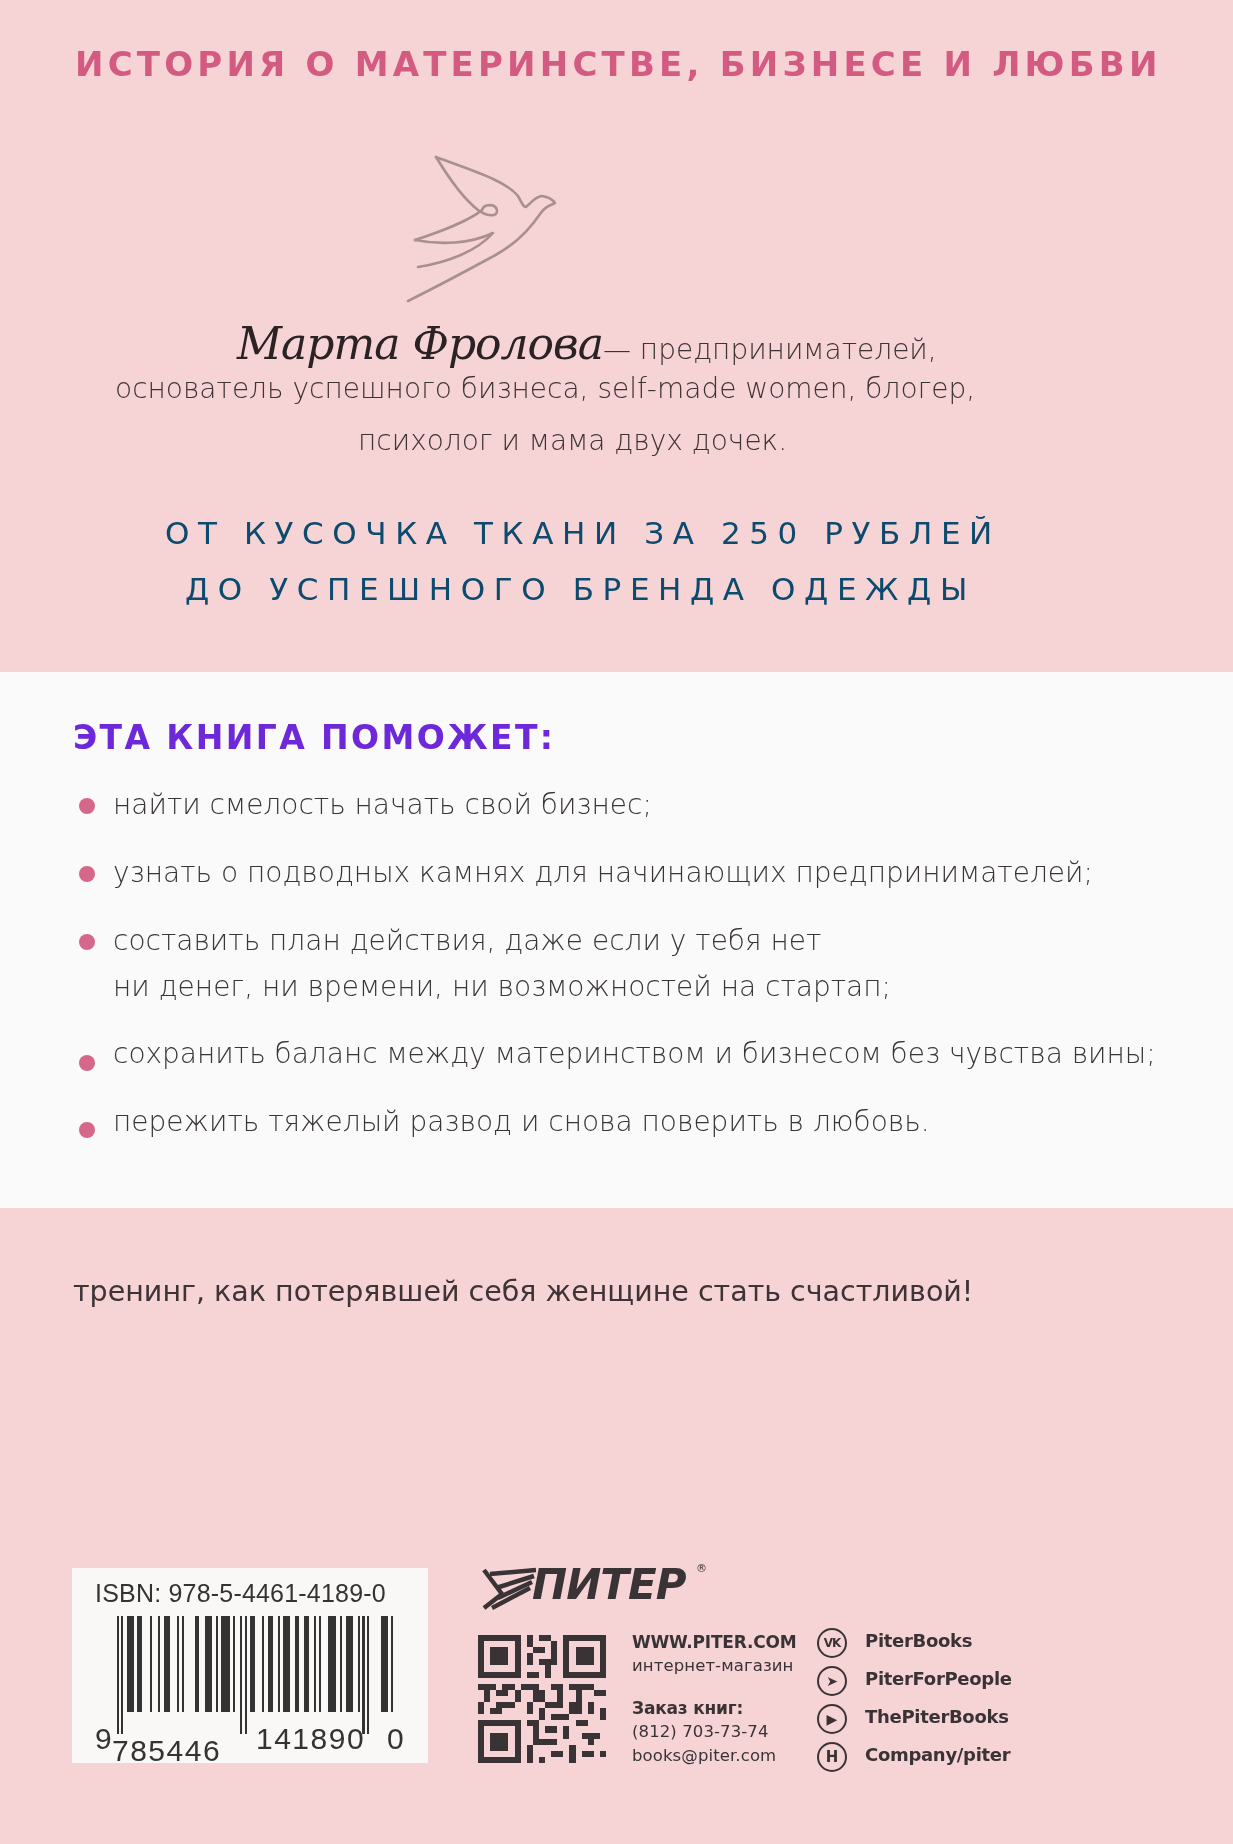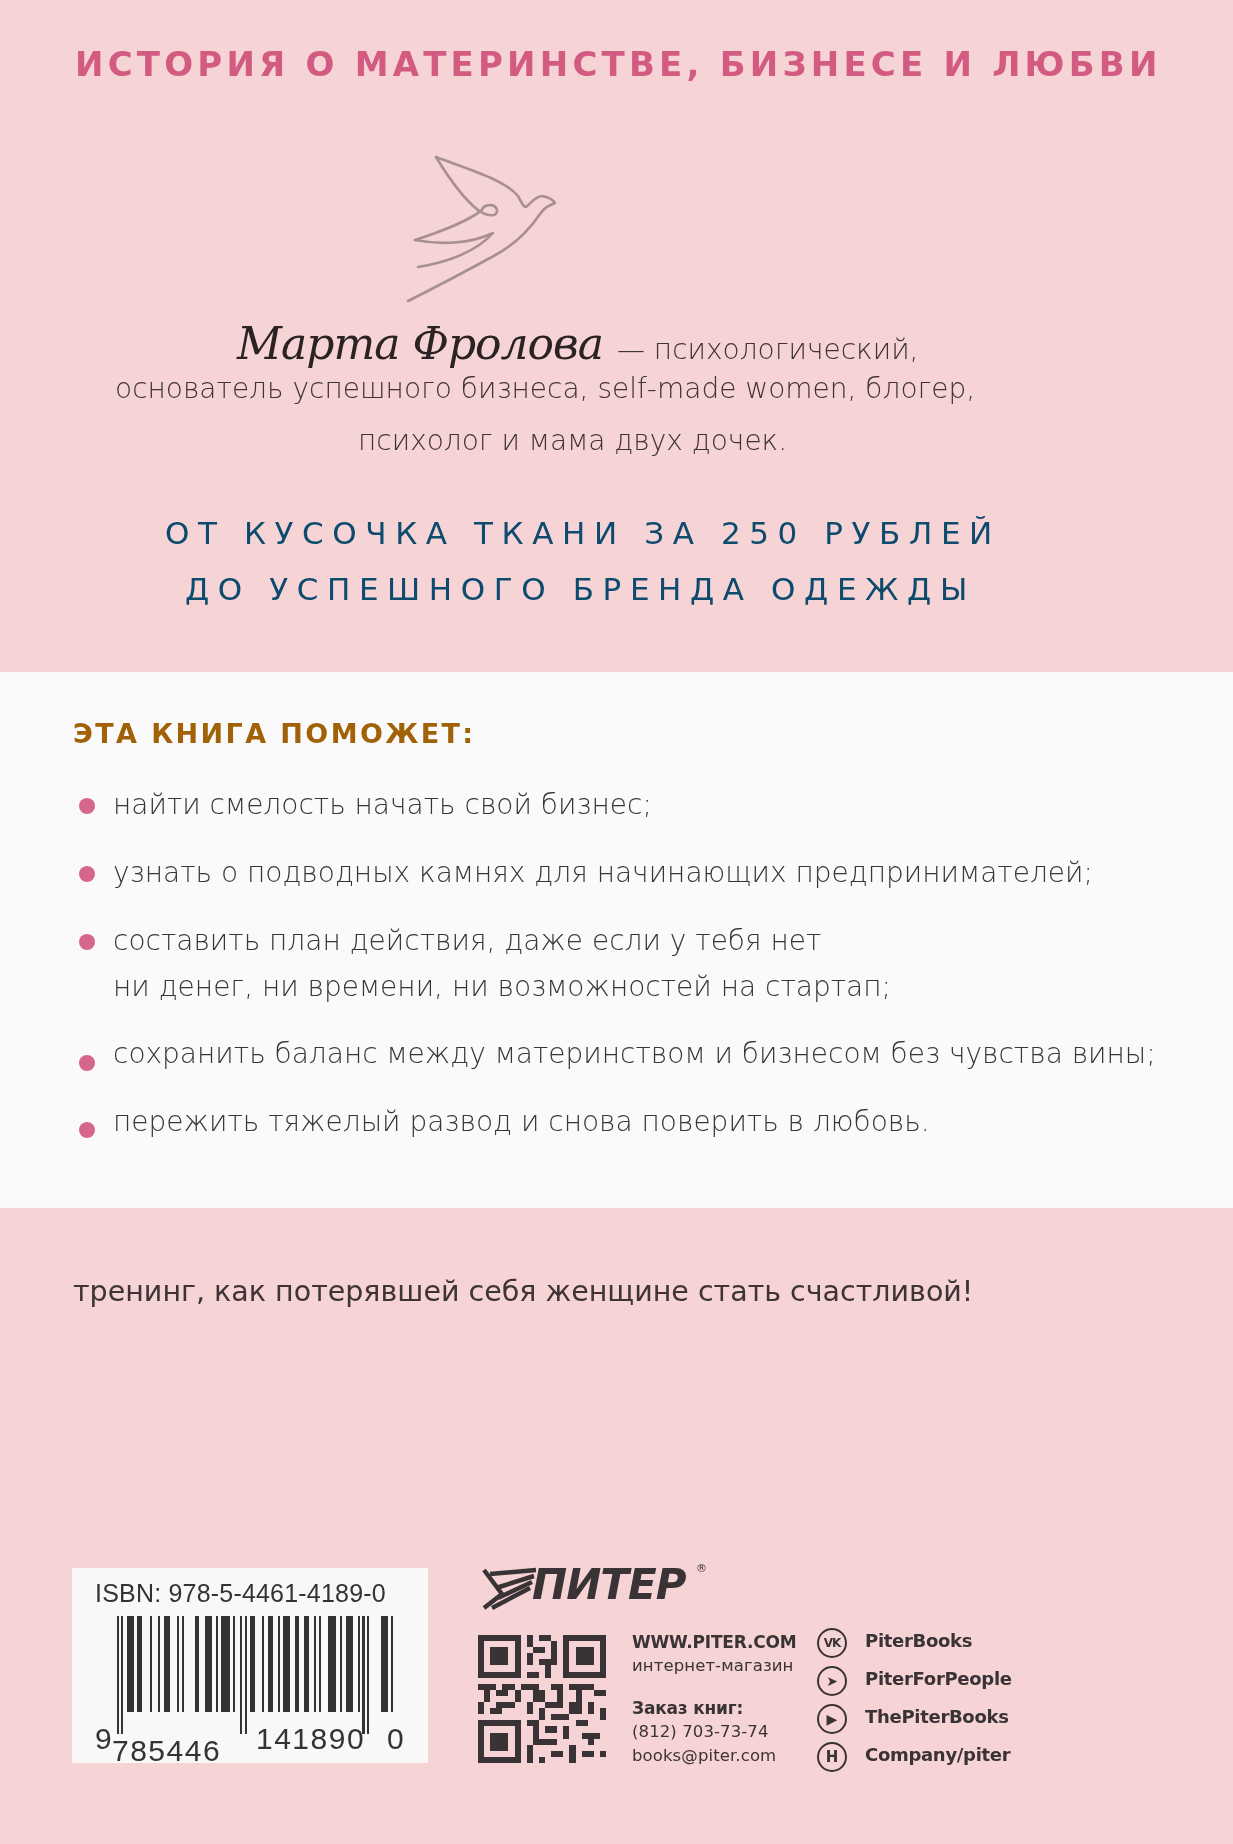--- a/index.html
+++ b/index.html
@@ -28,21 +28,21 @@
 
     
     .author-line { font-size: 28px; line-height: 34px; color: #3e3335; font-weight: 300; }
     .signature {
       font-family: "DejaVu Serif", serif;
       font-style: italic;
       font-size: 44px;
       color: #2b2224;
       letter-spacing: -1px;
     }
-    .l1 { left: 237px; top: 318px; display: flex; align-items: baseline; gap: 14px; }
+    .l1 { left: 237px; top: 318px; display: flex; align-items: baseline; gap: 0; }
     .l2 { left: 115px; top: 372px; }
     .l3 { left: 358px; top: 424px; }
 
     
     .subtitle {
       font-size: 31px;
       letter-spacing: 8.6px;
       color: #0c4a6e;
       line-height: 36px;
     }
@@ -51,23 +51,23 @@
 
     
     .band {
       position: absolute;
       left: 0; top: 672px; width: 1233px; height: 536px;
       background: #fbfafa;
     }
     .band-title {
       left: 73px; top: 718px;
       font-weight: bold;
-      font-size: 27px;
+      font-size: 33px;
       letter-spacing: 2.4px;
-      color: #a16207;
+      color: #6d28d9;
     }
     .bullet {
       position: absolute;
       width: 16px; height: 16px; border-radius: 50%;
       background: #d4678a;
     }
     .bullet-text {
       font-size: 28px;
       line-height: 46px;
       color: #3a3536;
@@ -140,21 +140,21 @@
     <path d="M436 157 C 470 170, 505 180, 518 196 C 522 203, 523 207, 526 207 C 532 202, 536 196, 542 196 C 548 197, 553 200, 555 203 C 548 206, 544 208, 540 214 C 528 232, 510 248, 490 258 C 468 270, 440 285, 408 301"></path>
 
     <path d="M436 157 C 450 180, 465 200, 478 210 C 486 216, 498 218, 497 210 C 495 203, 484 204, 482 210 C 470 220, 440 232, 415 240"></path>
 
     <path d="M415 240 C 440 245, 470 244, 493 233 C 478 250, 450 262, 418 267"></path>
   </g>
 </svg>
 
 <div class="abs l1">
   <span class="signature">Марта Фролова</span>
-  <span class="author-line">— психологический,</span>
+  <span class="author-line">— предпринимателей,</span>
 </div>
 <div class="abs author-line l2">основатель успешного бизнеса, self-made women, блогер,</div>
 <div class="abs author-line l3">психолог и мама двух дочек.</div>
 
 <div class="abs subtitle s1">ОТ КУСОЧКА ТКАНИ ЗА 250 РУБЛЕЙ</div>
 <div class="abs subtitle s2">ДО УСПЕШНОГО БРЕНДА ОДЕЖДЫ</div>
 
 <div class="band"></div>
 <div class="abs band-title">ЭТА КНИГА ПОМОЖЕТ:</div>
 

